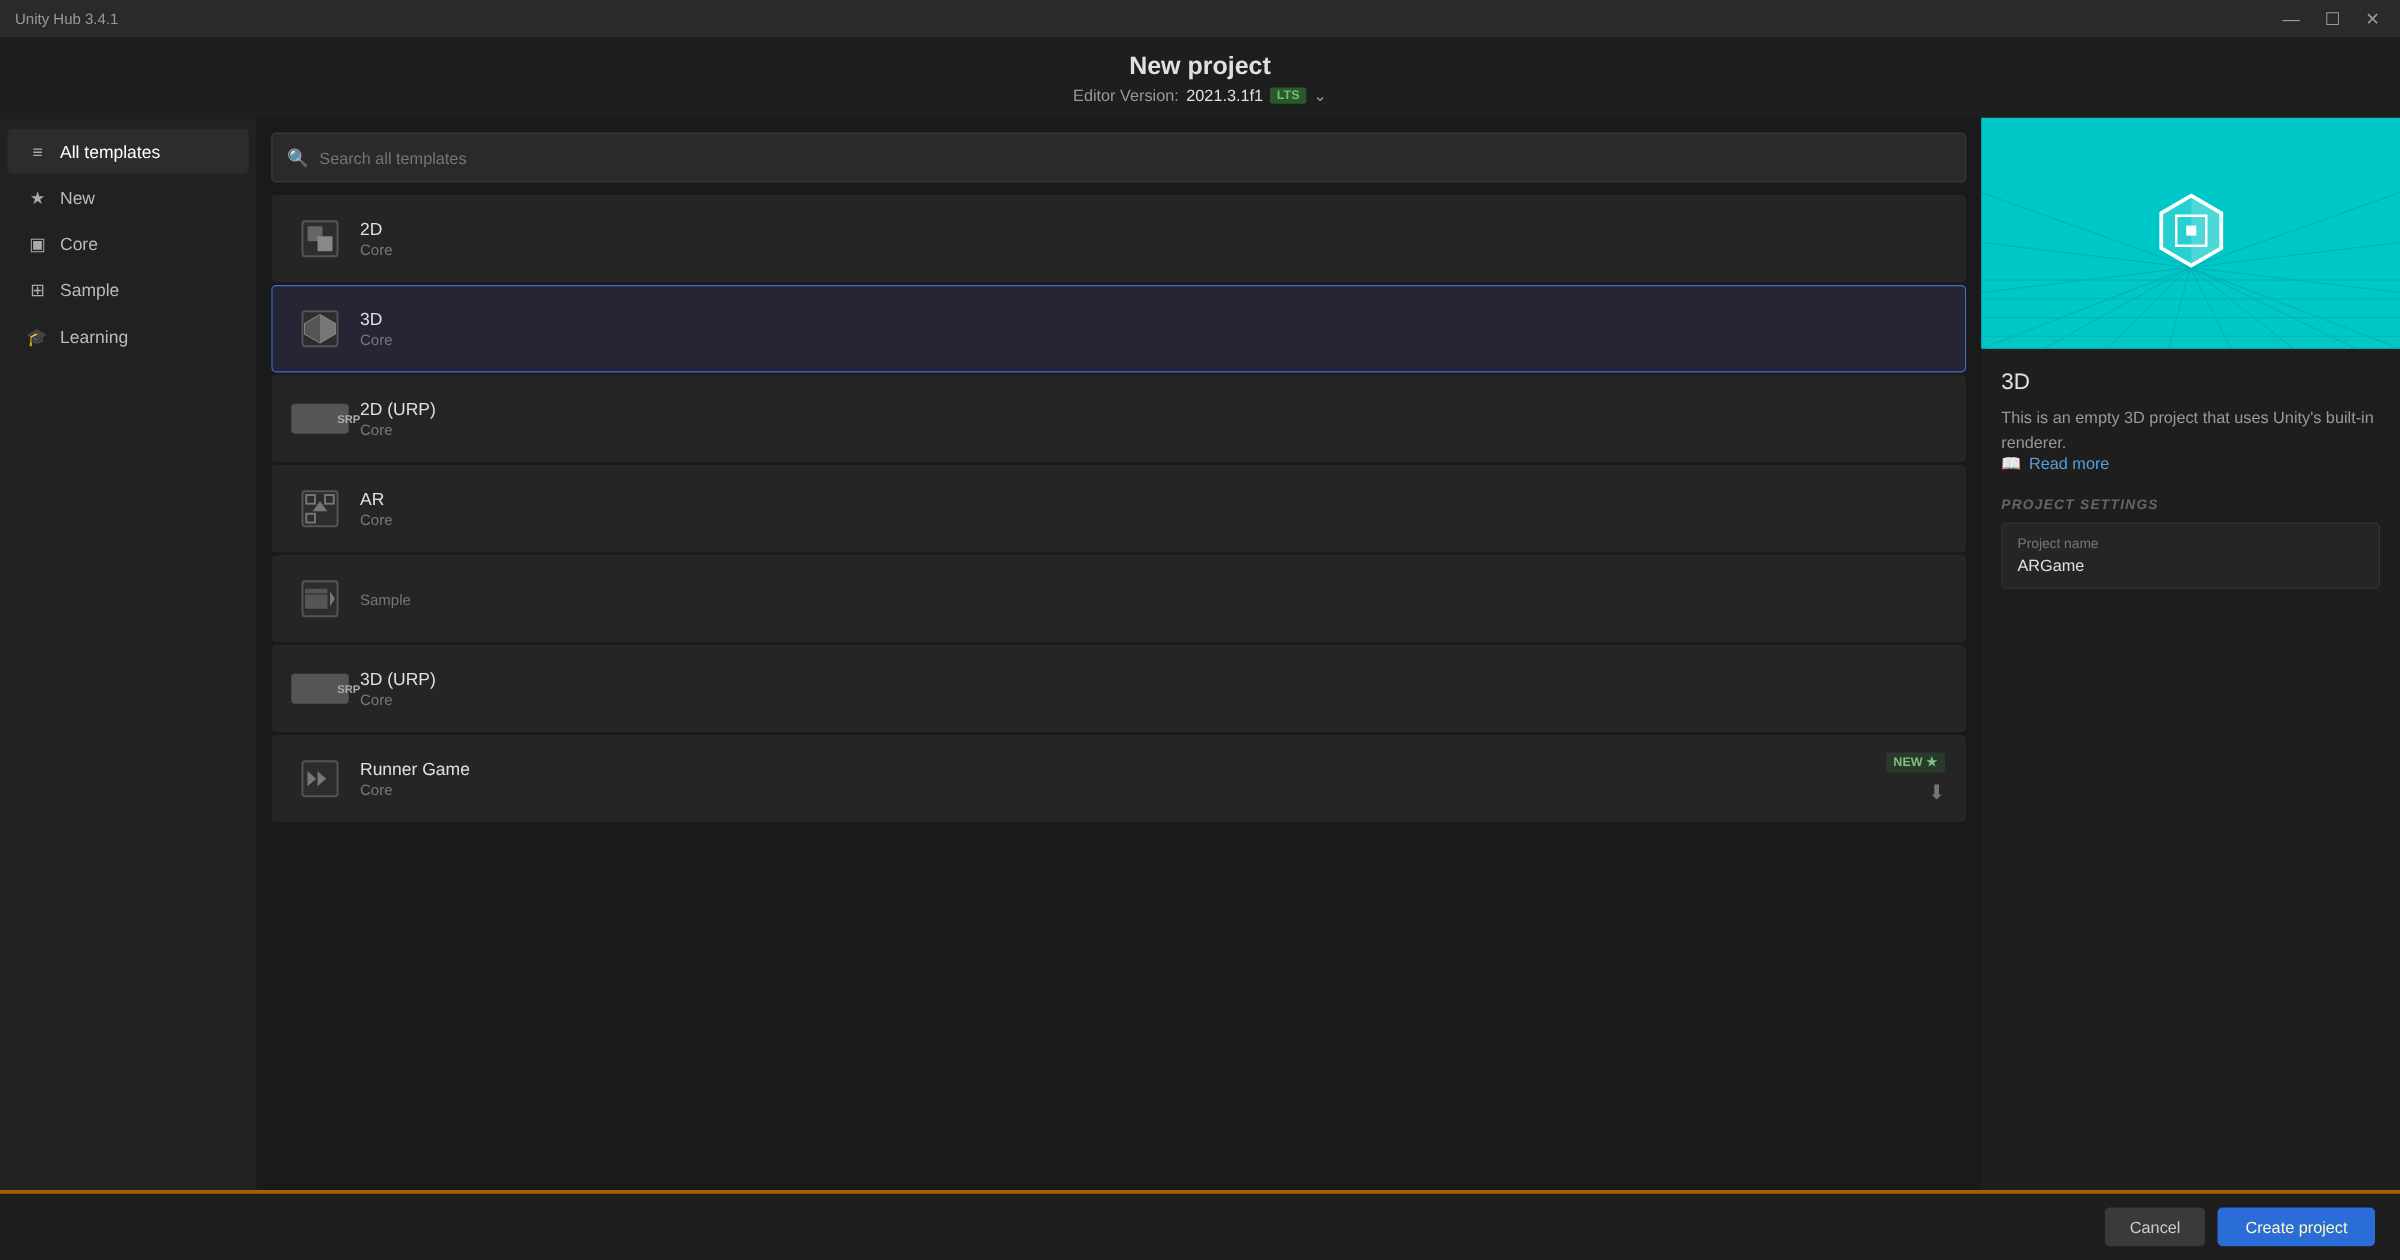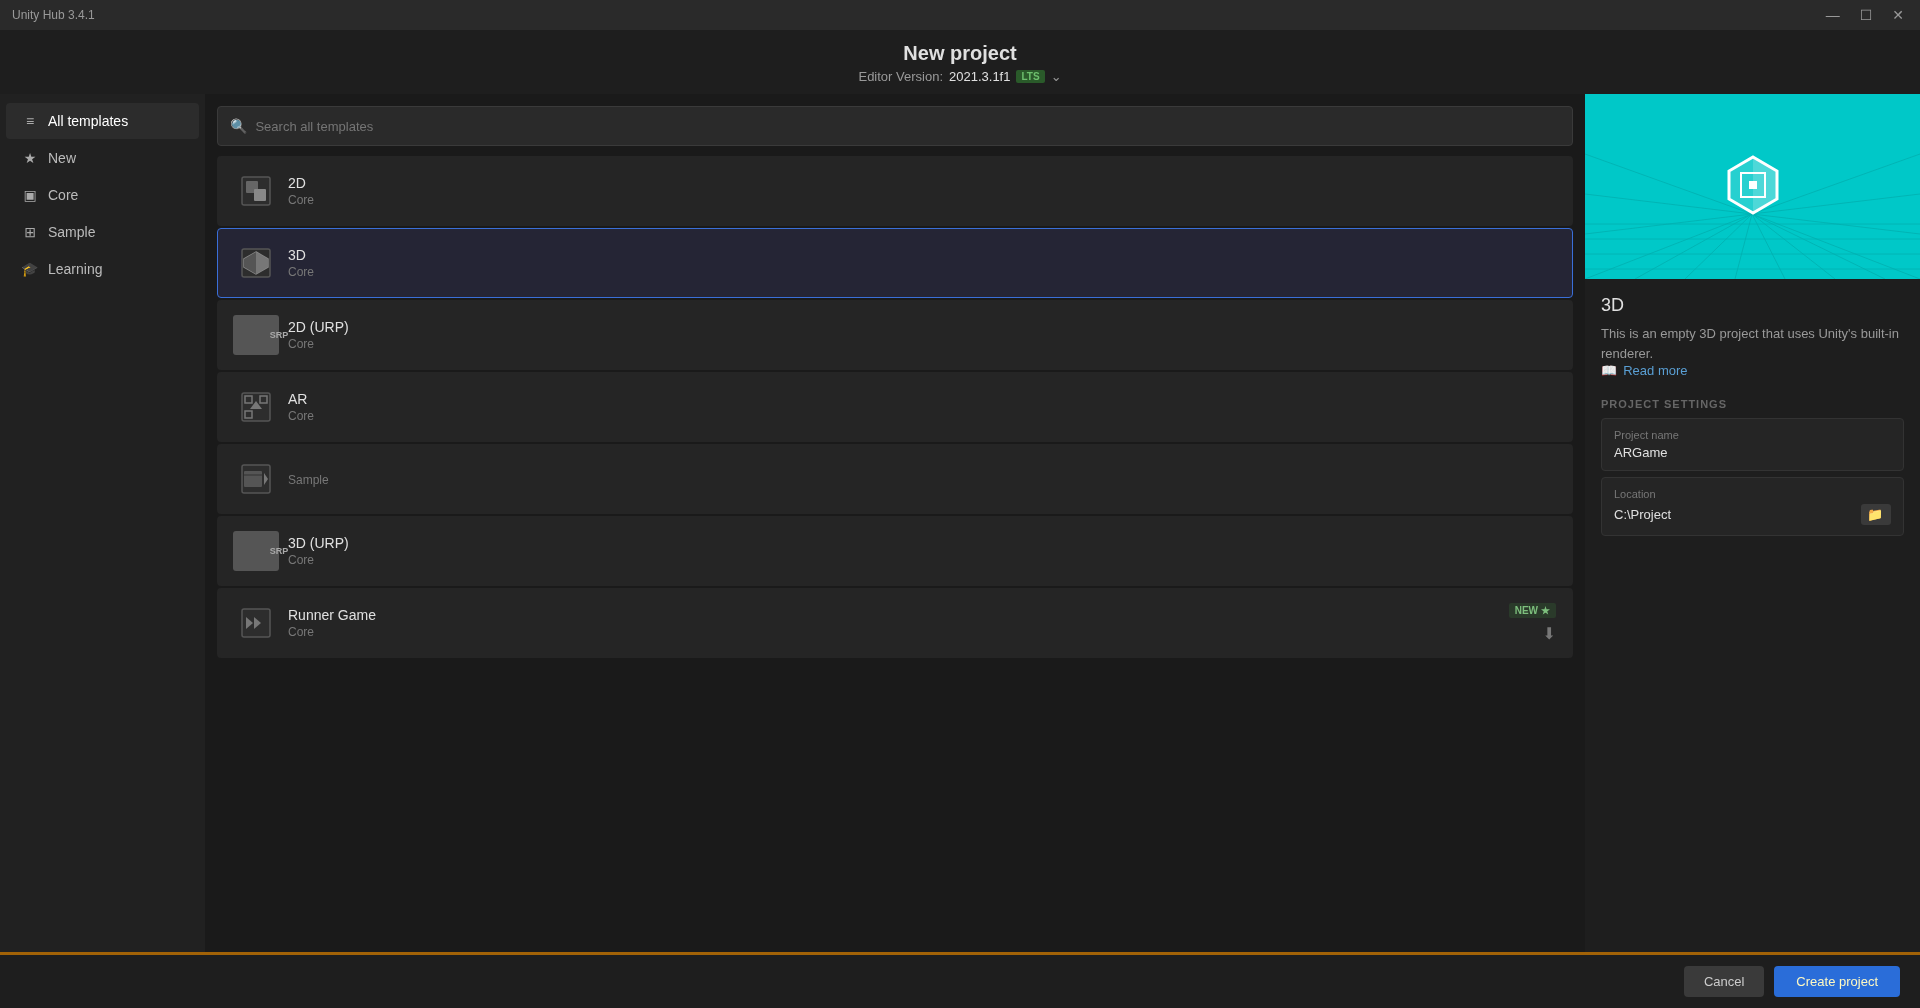--- a/index.html
+++ b/index.html
@@ -211,21 +211,21 @@
       gap: 3px;
     }
     .download-icon { color: #777; font-size: 16px; }
     
     .urp-icon {
       background: #555;
       color: #aaa;
       font-size: 9px;
       font-weight: bold;
       width: 32px;
-      height: 40px;
+      height: 24px;
       display: flex;
       align-items: center;
       justify-content: center;
       border-radius: 3px;
       padding-left: 46px;
     }
     
     .right-panel {
       width: 335px;
       background: #1e1e1e;
@@ -281,20 +281,21 @@
       padding: 0;
       margin-bottom: 20px;
     }
     .section-label {
       font-size: 11px;
       color: #666;
       font-weight: 600;
       letter-spacing: 1px;
       text-transform: uppercase;
       margin-bottom: 8px;
+      font-style: italic;
     }
     .settings-field {
       background: #252525;
       border: 1px solid #333;
       border-radius: 4px;
       padding: 10px 12px;
       margin-bottom: 6px;
     }
     .field-label {
       font-size: 11px;
@@ -556,27 +557,20 @@
         <span>Read more</span>
       </button>
 
       <div class="section-label">PROJECT SETTINGS</div>
 
       <div class="settings-field">
         <div class="field-label">Project name</div>
         <div class="field-value">ARGame</div>
       </div>
 
-      <div class="settings-field">
-        <div class="field-label">Location</div>
-        <div class="field-value">
-          <span>C:\Project</span>
-          <button class="folder-btn">📁</button>
-        </div>
-      </div>
     </div>
   </div>
 
 </div>
 
 <div class="footer">
   <button class="btn-cancel">Cancel</button>
   <button class="btn-create">Create project</button>
 </div>
 

